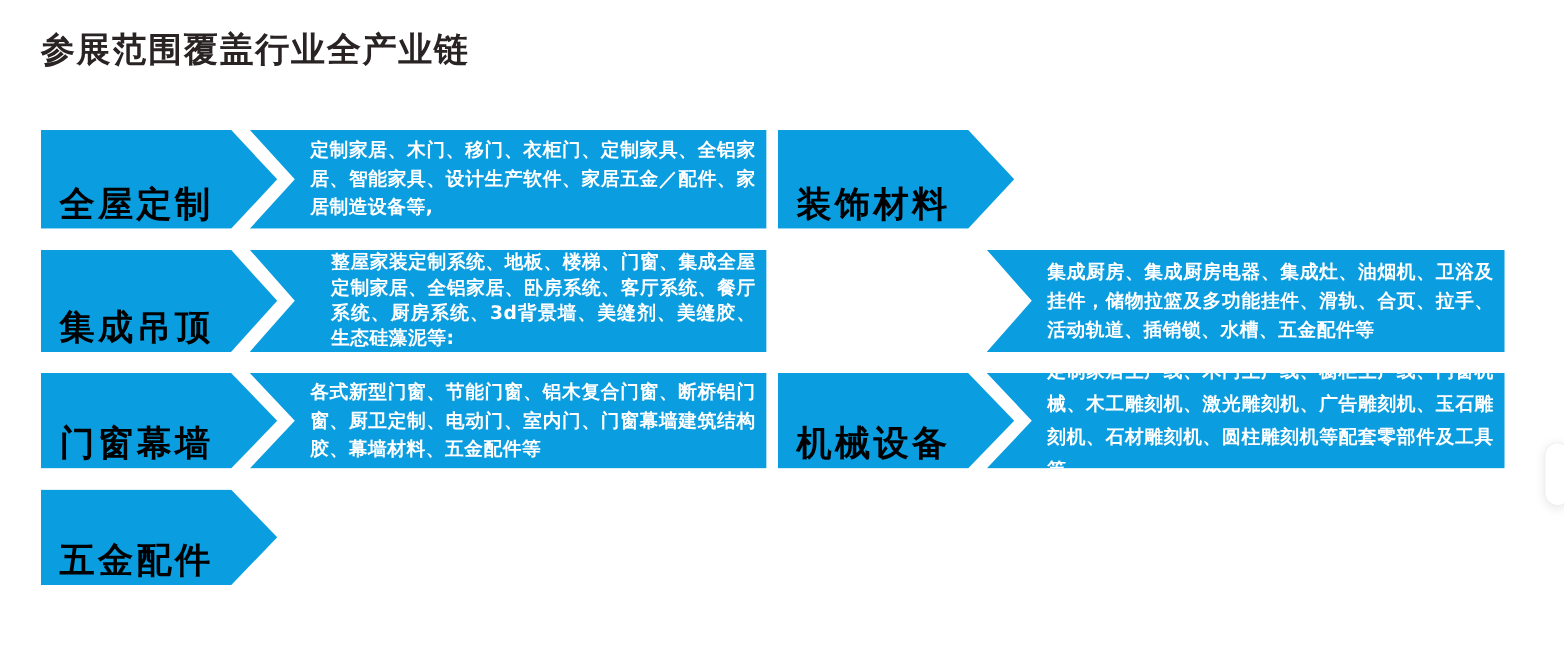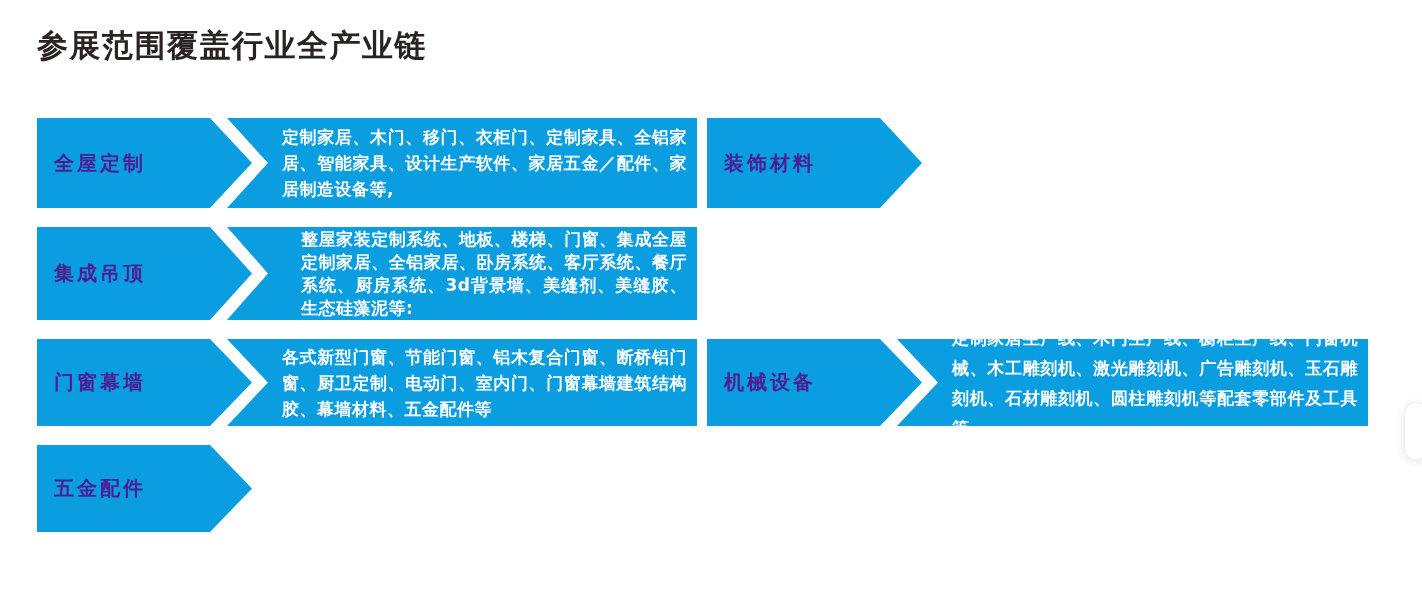--- a/index.html
+++ b/index.html
@@ -35,24 +35,24 @@
     row-gap:19px;
   }
   .cell{position:relative;}
   .arrow-label{
     position:absolute;
     left:0;top:0;bottom:0;
     width:215px;
     background:var(--blue);
     clip-path:polygon(0 0,173px 0,100% 50%,173px 100%,0 100%);
     display:flex;
-    align-items:center;
+    align-items:flex-end;
     padding-left:17px;
-    color:#4c1d95;
-    font-size:20px;
+    color:#000000;
+    font-size:32px;
     font-weight:700;
     letter-spacing:3px;
     white-space:nowrap;
   }
   .desc-block{
     position:absolute;
     left:190px;right:0;top:0;bottom:0;
     background:var(--blue);
     clip-path:polygon(0 0,100% 0,100% 100%,0 100%,41px 50%);
     display:flex;
@@ -109,20 +109,23 @@
   <div class="cell lh-tight">
     <div class="arrow-label">
       <span>集成吊顶</span>
     </div>
     <div class="desc-block">
       <p>整屋家装定制系统、地板、楼梯、门窗、集成全屋定制家居、全铝家居、卧房系统、客厅系统、餐厅系统、厨房系统、3d背景墙、美缝剂、美缝胶、生态硅藻泥等:</p>
     </div>
   </div>
 
   <div class="cell">
+    <div class="desc-block">
+      <p>集成厨房、集成厨房电器、集成灶、油烟机、卫浴及挂件，储物拉篮及多功能挂件、滑轨、合页、拉手、活动轨道、插销锁、水槽、五金配件等</p>
+    </div>
   </div>
 
   <div class="cell">
     <div class="arrow-label">
       <span>门窗幕墙</span>
     </div>
     <div class="desc-block">
       <p>各式新型门窗、节能门窗、铝木复合门窗、断桥铝门窗、厨卫定制、电动门、室内门、门窗幕墙建筑结构胶、幕墙材料、五金配件等</p>
     </div>
   </div>

